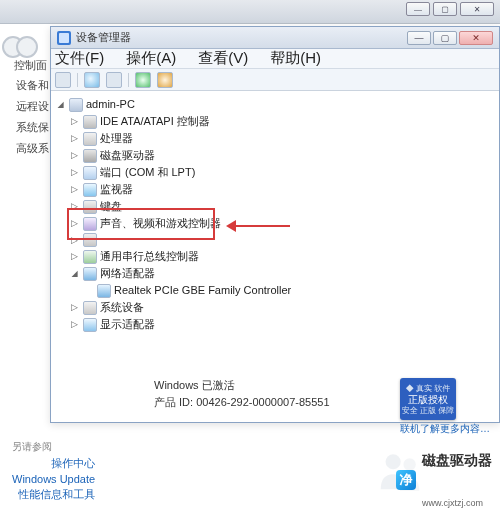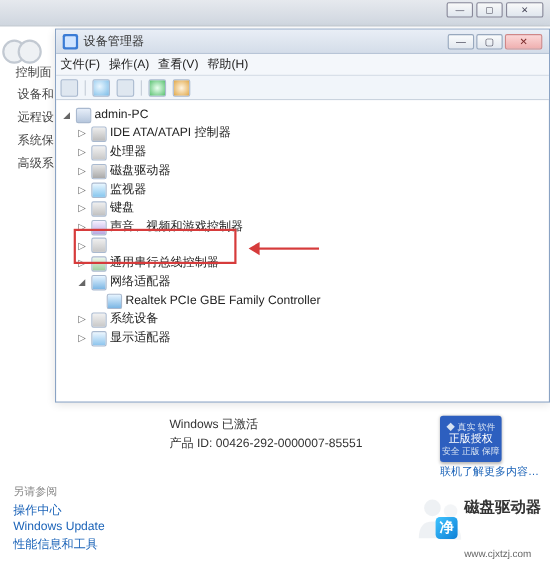--- a/index.html
+++ b/index.html
@@ -27,21 +27,21 @@
                 display:flex; flex-direction:column; gap:6px; }
     .nav-row { display:flex; align-items:center; gap:4px; }
     .nav-ico { display:inline-block; width:13px; height:13px;
                background:#2b6; border-radius:2px; }
     .nav-ico:nth-child(1){ background:#1f73c9; }
     .nav-row.l2 .nav-ico{ background:#14a04e; }
     .nav-row.l3 .nav-ico{ background:#c98c1c; }
     .nav-row.l4 .nav-ico{ background:#6e8aad; }
     .nav-lbl { font-size:11px; color:#444; white-space:nowrap; }
 
-    .main-window { position:absolute; top:26px; left:50px; right:0; height:340px;
+    .main-window { position:absolute; top:26px; left:50px; right:0; height:397px;
                    border:1px solid #8aa3c4;
                    background:#fff; box-shadow:0 2px 8px rgba(0,0,0,0.12); }
 
     .titlebar { height:22px;
                 background:linear-gradient(#e9eef6,#d4dde9);
                 border-bottom:1px solid #a9b9cf;
                 display:flex; align-items:center; padding:0 6px; color:#333;
                 justify-content:space-between; }
     .titlebar .left { display:flex; align-items:center; gap:5px; }
     .titlebar .cpl-icon { width:14px; height:14px; background:#3a7bd5;
@@ -50,21 +50,21 @@
                                  background:#d0e4ff; border-radius:1px; }
     .win-btns { display:flex; gap:2px; }
     .win-btn { width:24px; height:14px; background:linear-gradient(#fafbfc,#e2e8ef);
                border:1px solid #98a8bd; border-radius:2px; font-size:9px;
                display:flex; align-items:center; justify-content:center;
                color:#445; }
     .win-btn.close{ width:34px; background:linear-gradient(#fcd7d7,#efb0b0);
                     border-color:#d08787; color:#7a2a2a; }
 
     .menubar { height:20px; display:flex; align-items:center;
-               padding:0 4px; gap:8px; color:#222; font-size:11px;
+               padding:0 4px; gap:22px; color:#222; font-size:15px;
                border-bottom:1px solid #d3dbe5; background:#f4f7fb; }
     .menubar span{ cursor:default; }
 
     .toolbar { height:22px; border-bottom:1px solid #cad3de;
                background:#f1f5fa; display:flex; align-items:center;
                padding:0 4px; gap:6px; }
     .tb-div { width:1px; height:14px; background:#c4cdd8; }
     .tb-ico { width:16px; height:16px; background:#dfe7f0;
               border:1px solid #a9b9cf; border-radius:2px; }
     .tb-ico.mon{ background:radial-gradient(circle at 40% 40%,#e9f6ff,#7abce8);}
@@ -125,21 +125,21 @@
                  border-radius:3px; display:flex; flex-direction:column;
                  align-items:center; justify-content:center;
                  color:#fff; font-size:10px; line-height:11px;
                  box-shadow:0 1px 3px rgba(0,0,0,0.3); }
     .badge-lbl { font-size:8px; color:#d8e3f2; }
     .act-more { margin-top:2px; font-size:10px;color:#1b63b8;text-align:right;}
 
     .also-see { position:absolute; top:440px; left:12px; color:#777;
                 display:flex; flex-direction:column; gap:2px; font-size:11px; }
     .also-see .hdr{ color:#888; font-size:10px; }
-    .also-see .lnk{ color:#1b63b8; }
+    .also-see .lnk{ color:#1b63b8;text-align:right; }
 
     .big-avatar { position:absolute; top:448px; right:78px; width:44px; height:44px;
                   opacity:0.25; }
     .big-avatar svg{ width:44px; height:44px; }
 
     .watermark { position:absolute; bottom:8px; right:8px;
                  display:flex; align-items:center; gap:6px; color:#333;
                  font-size:14px; font-weight:600; }
     .wm-ico { width:20px; height:20px; border-radius:4px;
               background:linear-gradient(135deg,#3fc4ff,#0d7fd6);
@@ -236,20 +236,27 @@
             <span class="expander exp"></span>
             <span class="t-ico cpu"></span>
             <span class="t-lbl">处理器</span>
           </div>
             </li>
           <li>
               <div class="node">
             <span class="expander exp"></span>
             <span class="t-ico disk"></span>
             <span class="t-lbl">磁盘驱动器</span>
+          </div>
+            </li>
+          <li>
+              <div class="node">
+            <span class="expander exp"></span>
+            <span class="t-ico com"></span>
+            <span class="t-lbl">端口 (COM 和 LPT)</span>
           </div>
             </li>
           <li>
               <div class="node">
             <span class="expander exp"></span>
             <span class="t-ico monit"></span>
             <span class="t-lbl">监视器</span>
           </div>
             </li>
           <li>

